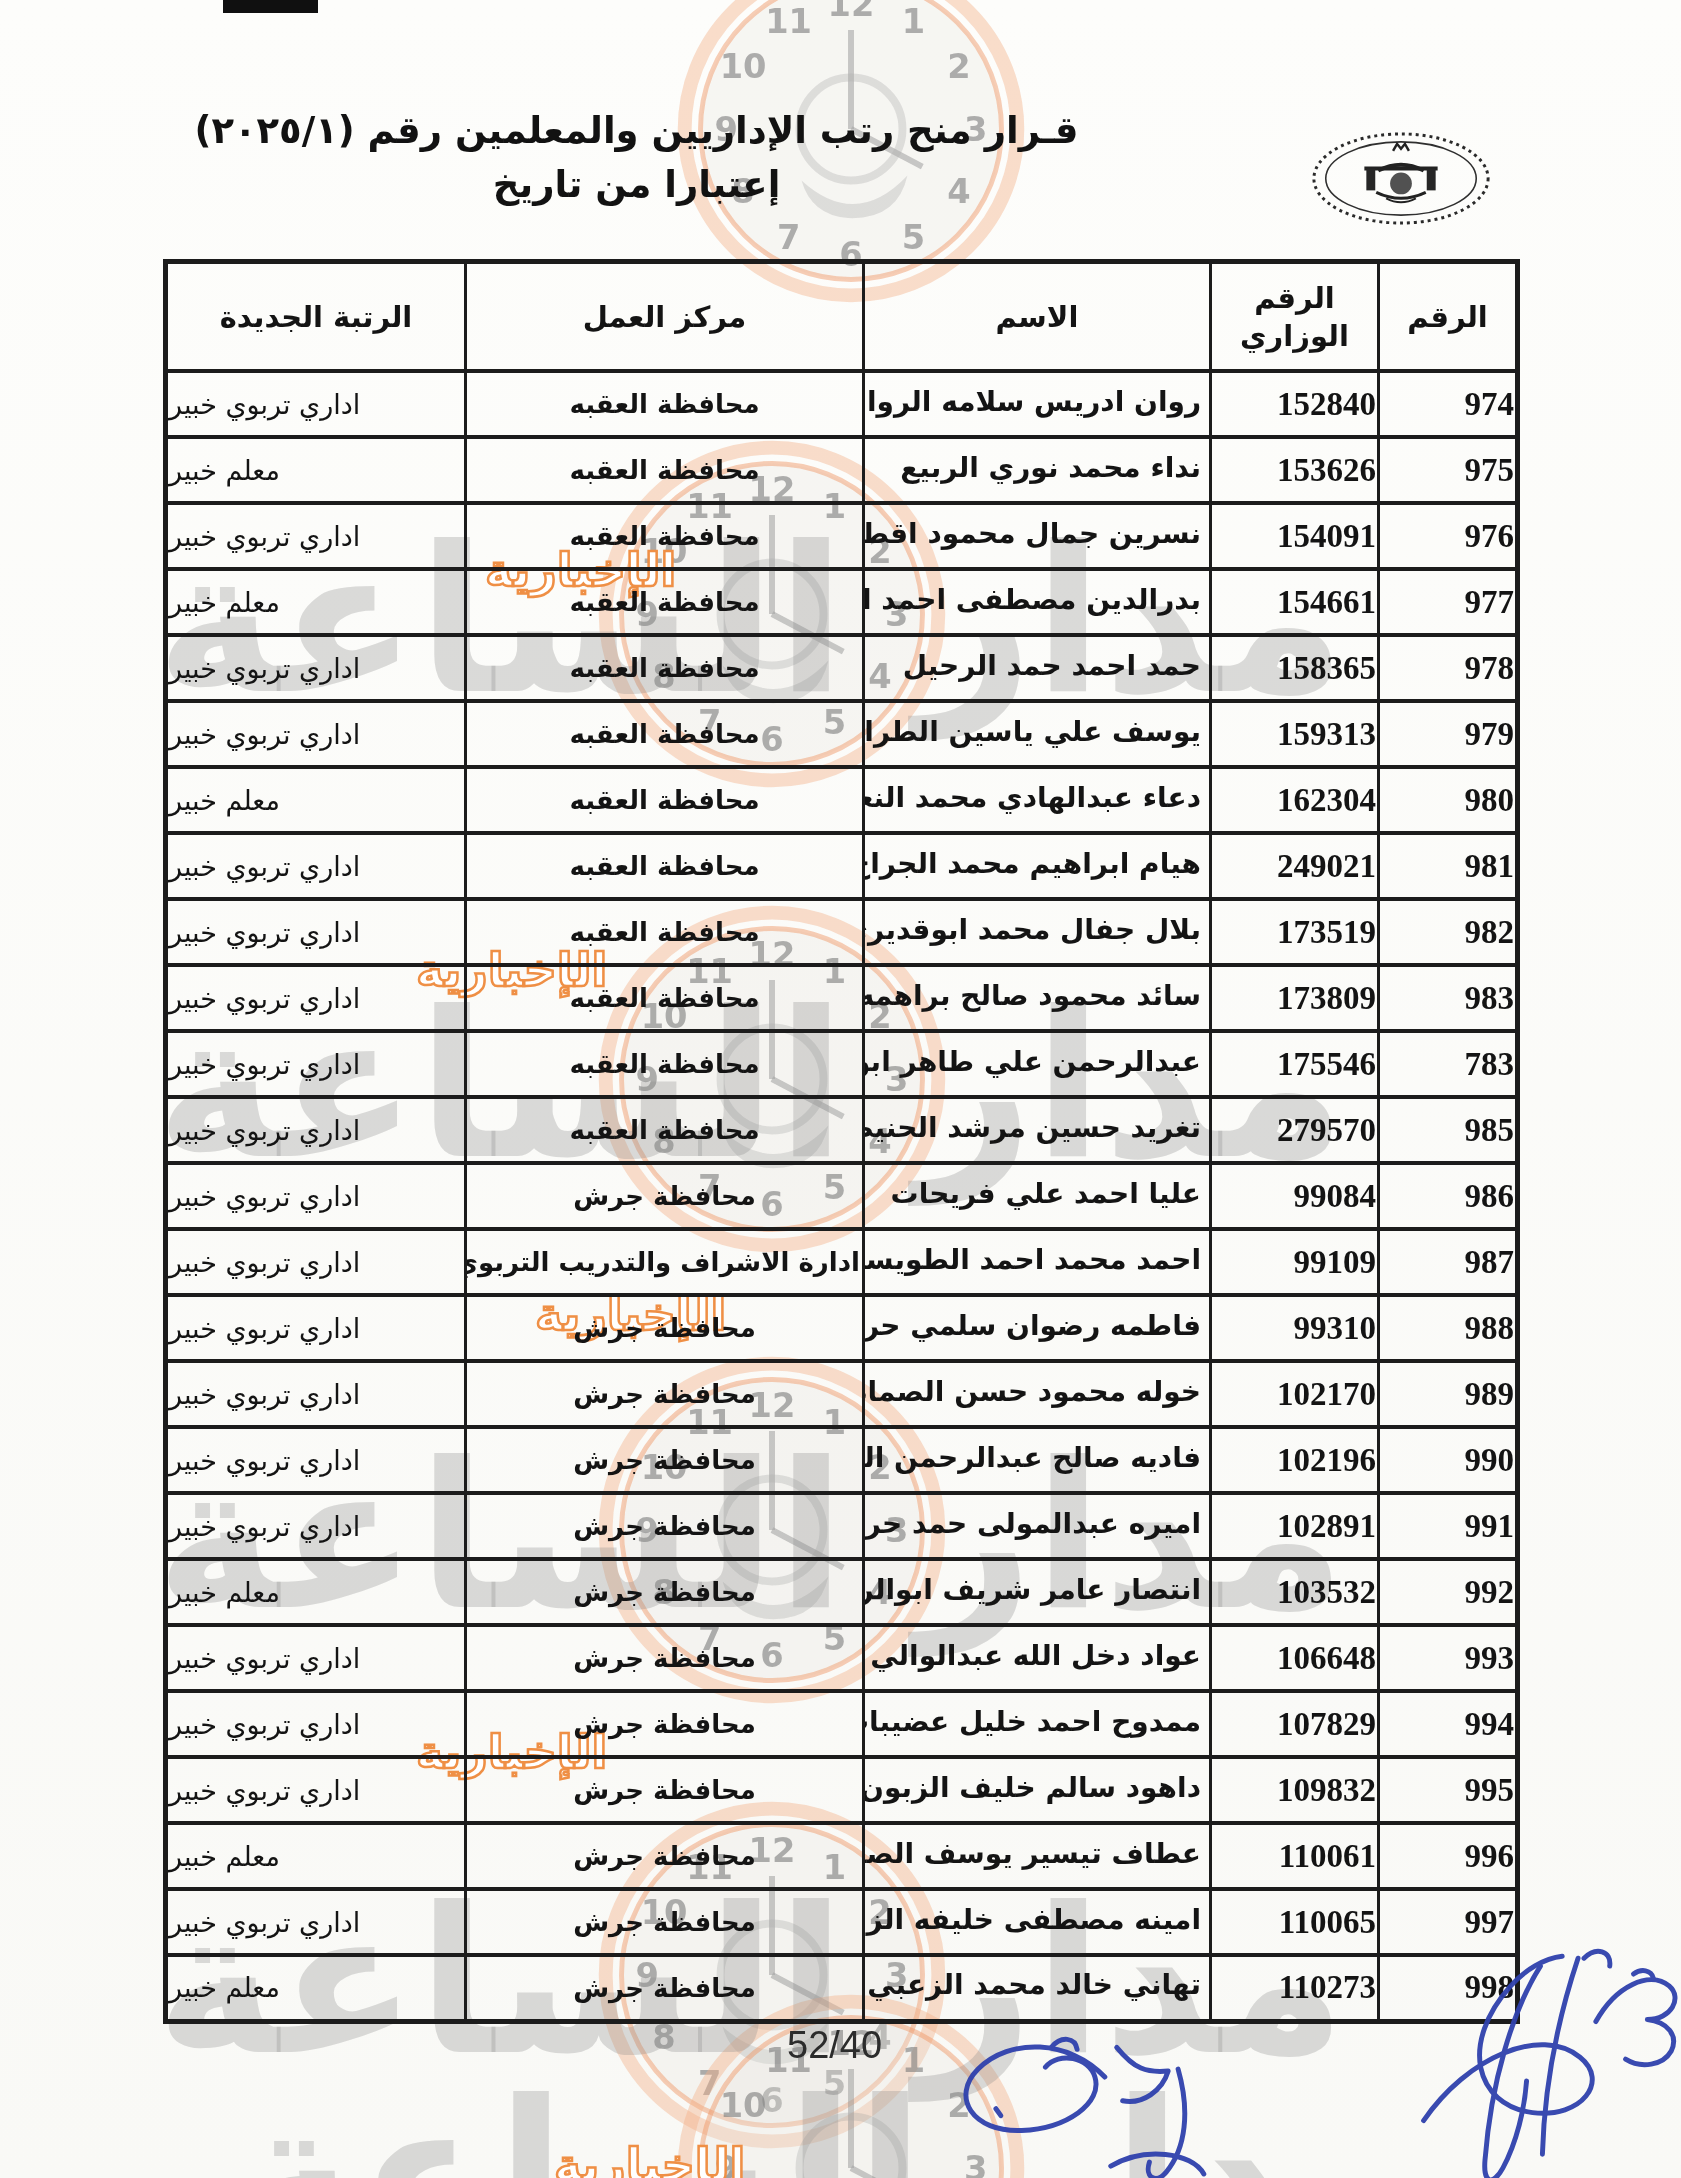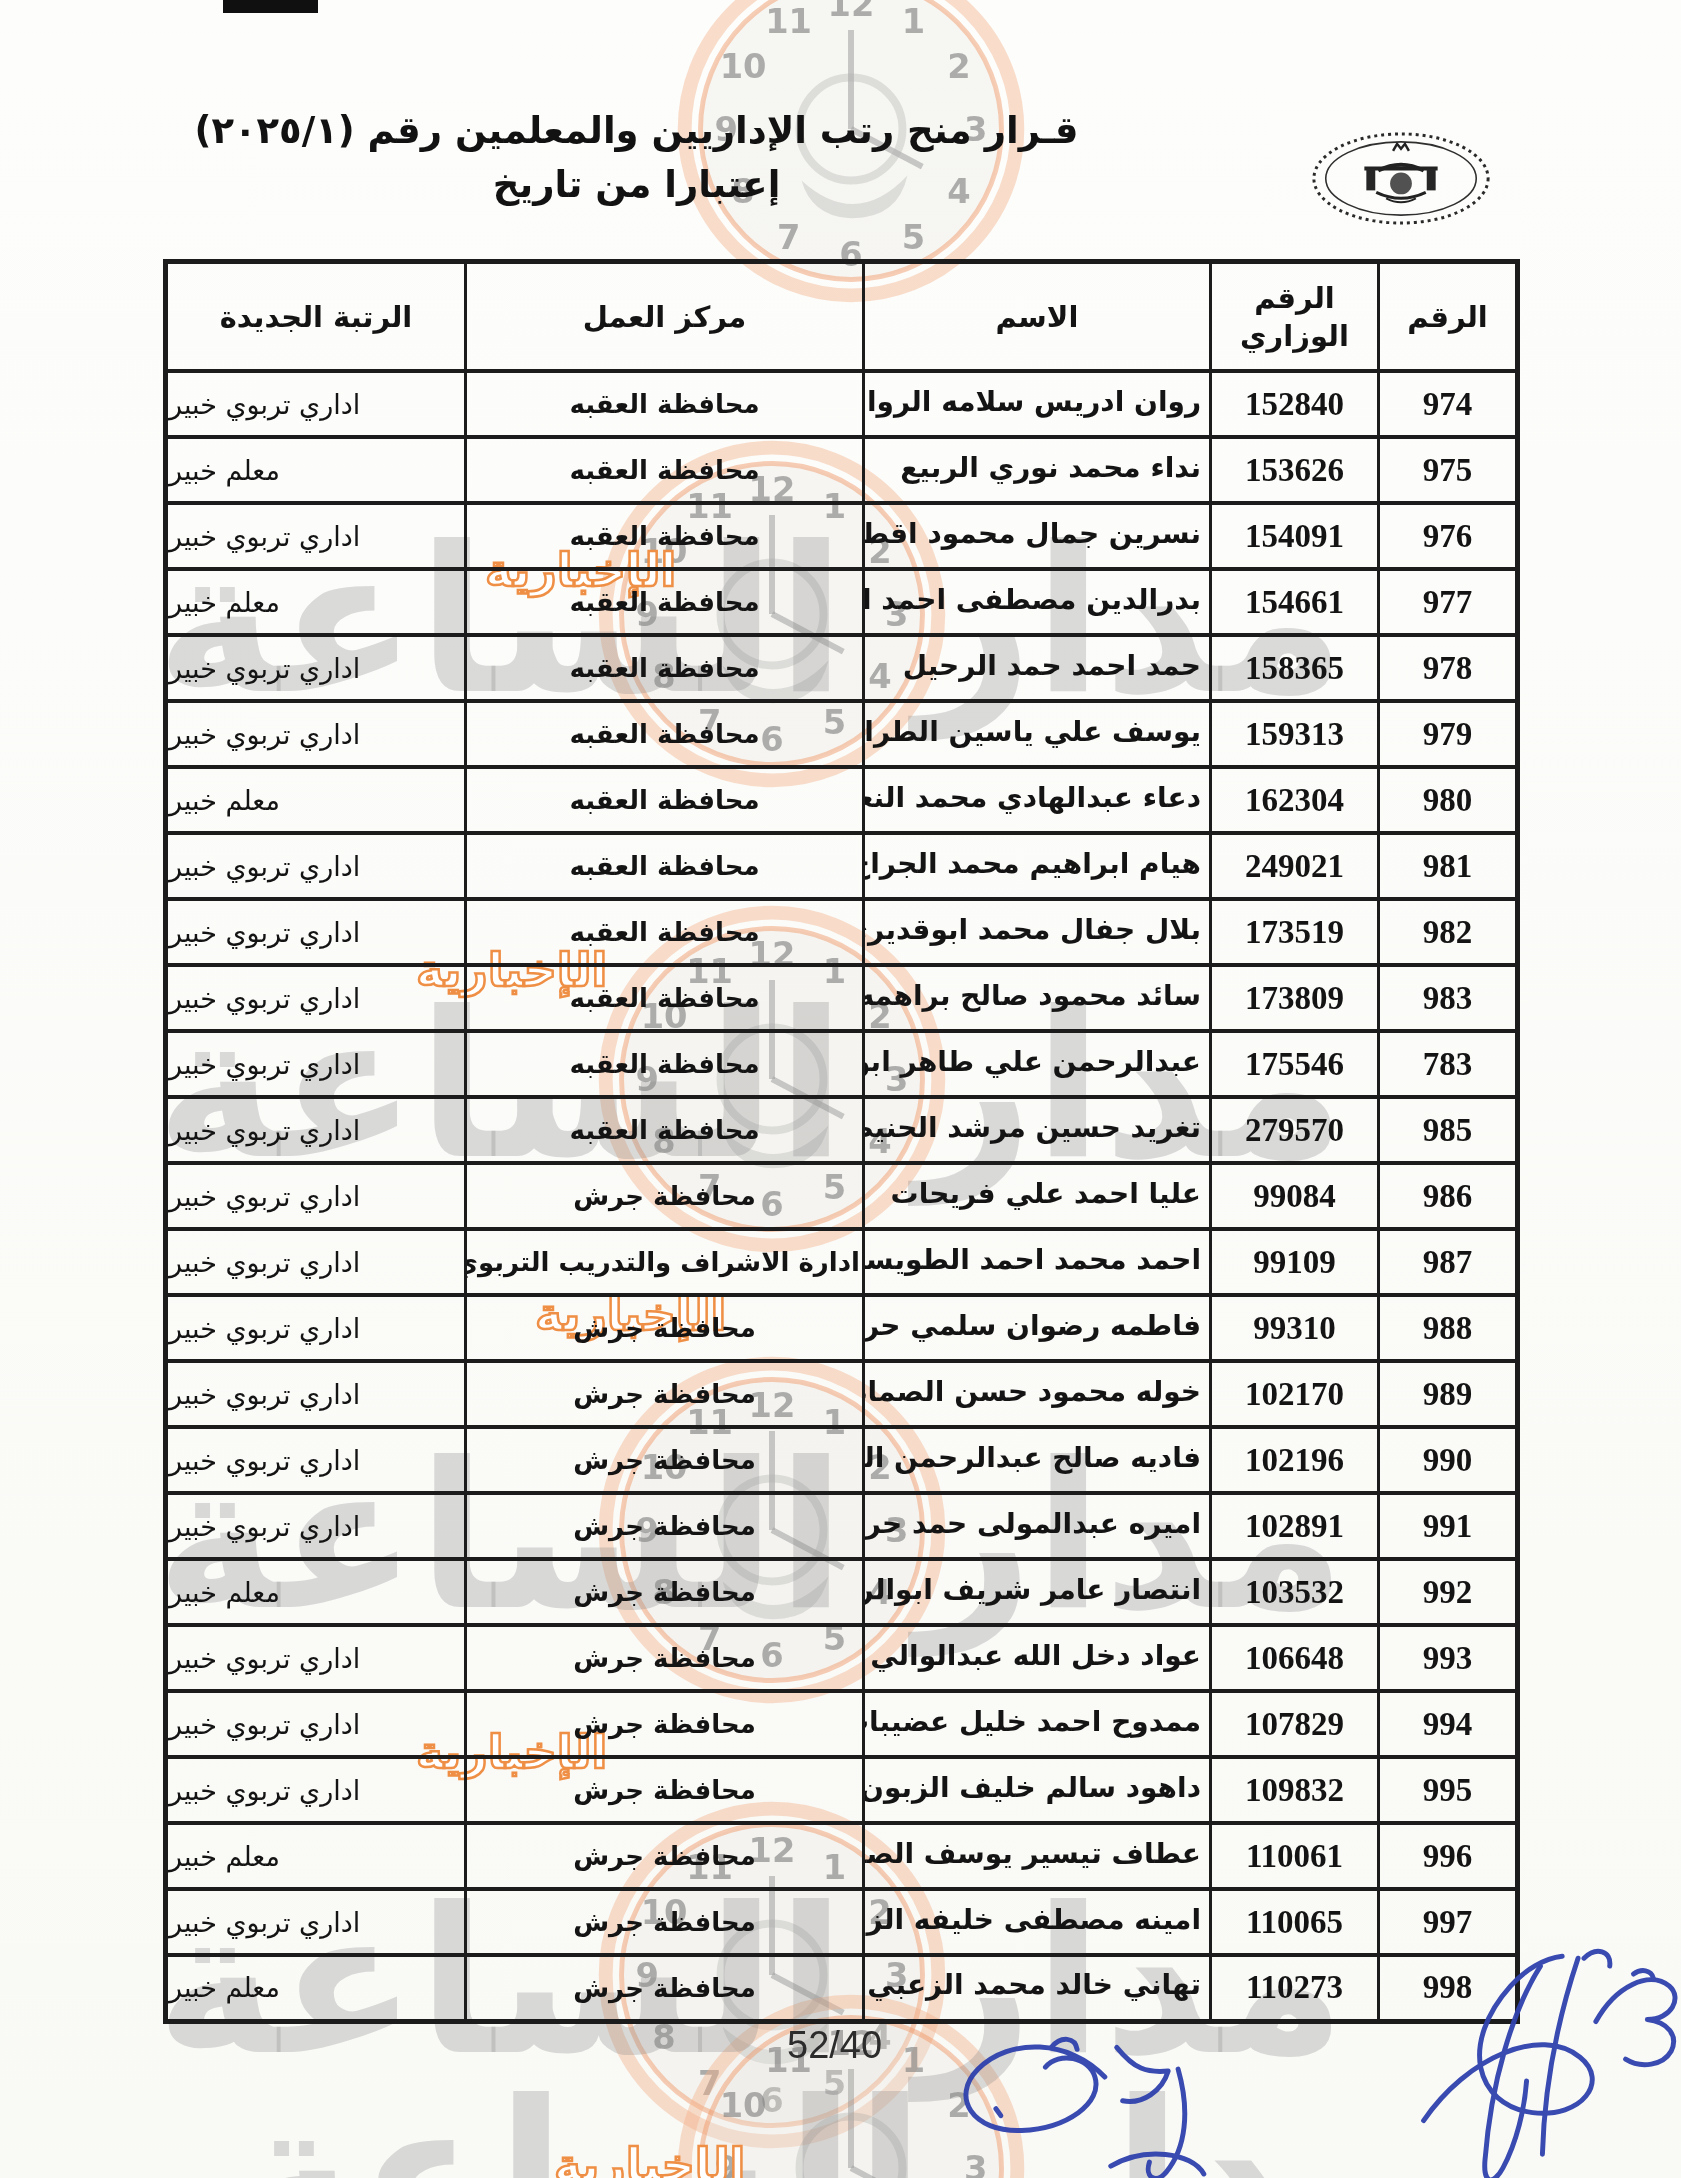--- a/index.html
+++ b/index.html
@@ -24,21 +24,21 @@
 
   
   table.doc{position:absolute;left:163px;top:259px;width:1351px;z-index:2;border-collapse:collapse;
     direction:rtl;table-layout:fixed;background:transparent;}
   table.doc,table.doc td,table.doc th{border:3px solid #1c1c1c;}
   table.doc{border-width:5px;}
   table.doc td,table.doc th{border-top-width:4px;border-bottom-width:4px;color:#141414;
     vertical-align:middle;background:transparent;overflow:hidden;}
   thead th{height:105px;font-size:29px;font-weight:bold;text-align:center;padding:0 10px;line-height:38px;}
   tbody tr{height:66px;}
-  td.c-num,td.c-min{font-family:"Liberation Serif",serif;font-weight:bold;font-size:33px;text-align:center;}
+  td.c-num,td.c-min{font-family:"Liberation Serif",serif;font-weight:bold;font-size:33px;text-align:right;}
   td.c-name{font-size:28px;font-weight:bold;text-align:right;padding:0 8px 6px 4px;white-space:nowrap;}
   td.c-wc{font-size:26px;font-weight:bold;text-align:center;white-space:nowrap;padding:0 2px;}
   td.c-rank{font-size:27px;font-weight:normal;text-align:left;white-space:nowrap;}
 
   
   .page-num{position:absolute;left:787px;top:2024px;z-index:2;font-family:"Liberation Sans",sans-serif;
     font-size:38px;color:#2c2c2c;direction:ltr;}
   .signatures{position:absolute;inset:0;z-index:3;pointer-events:none;}
 </style>
 </head>

